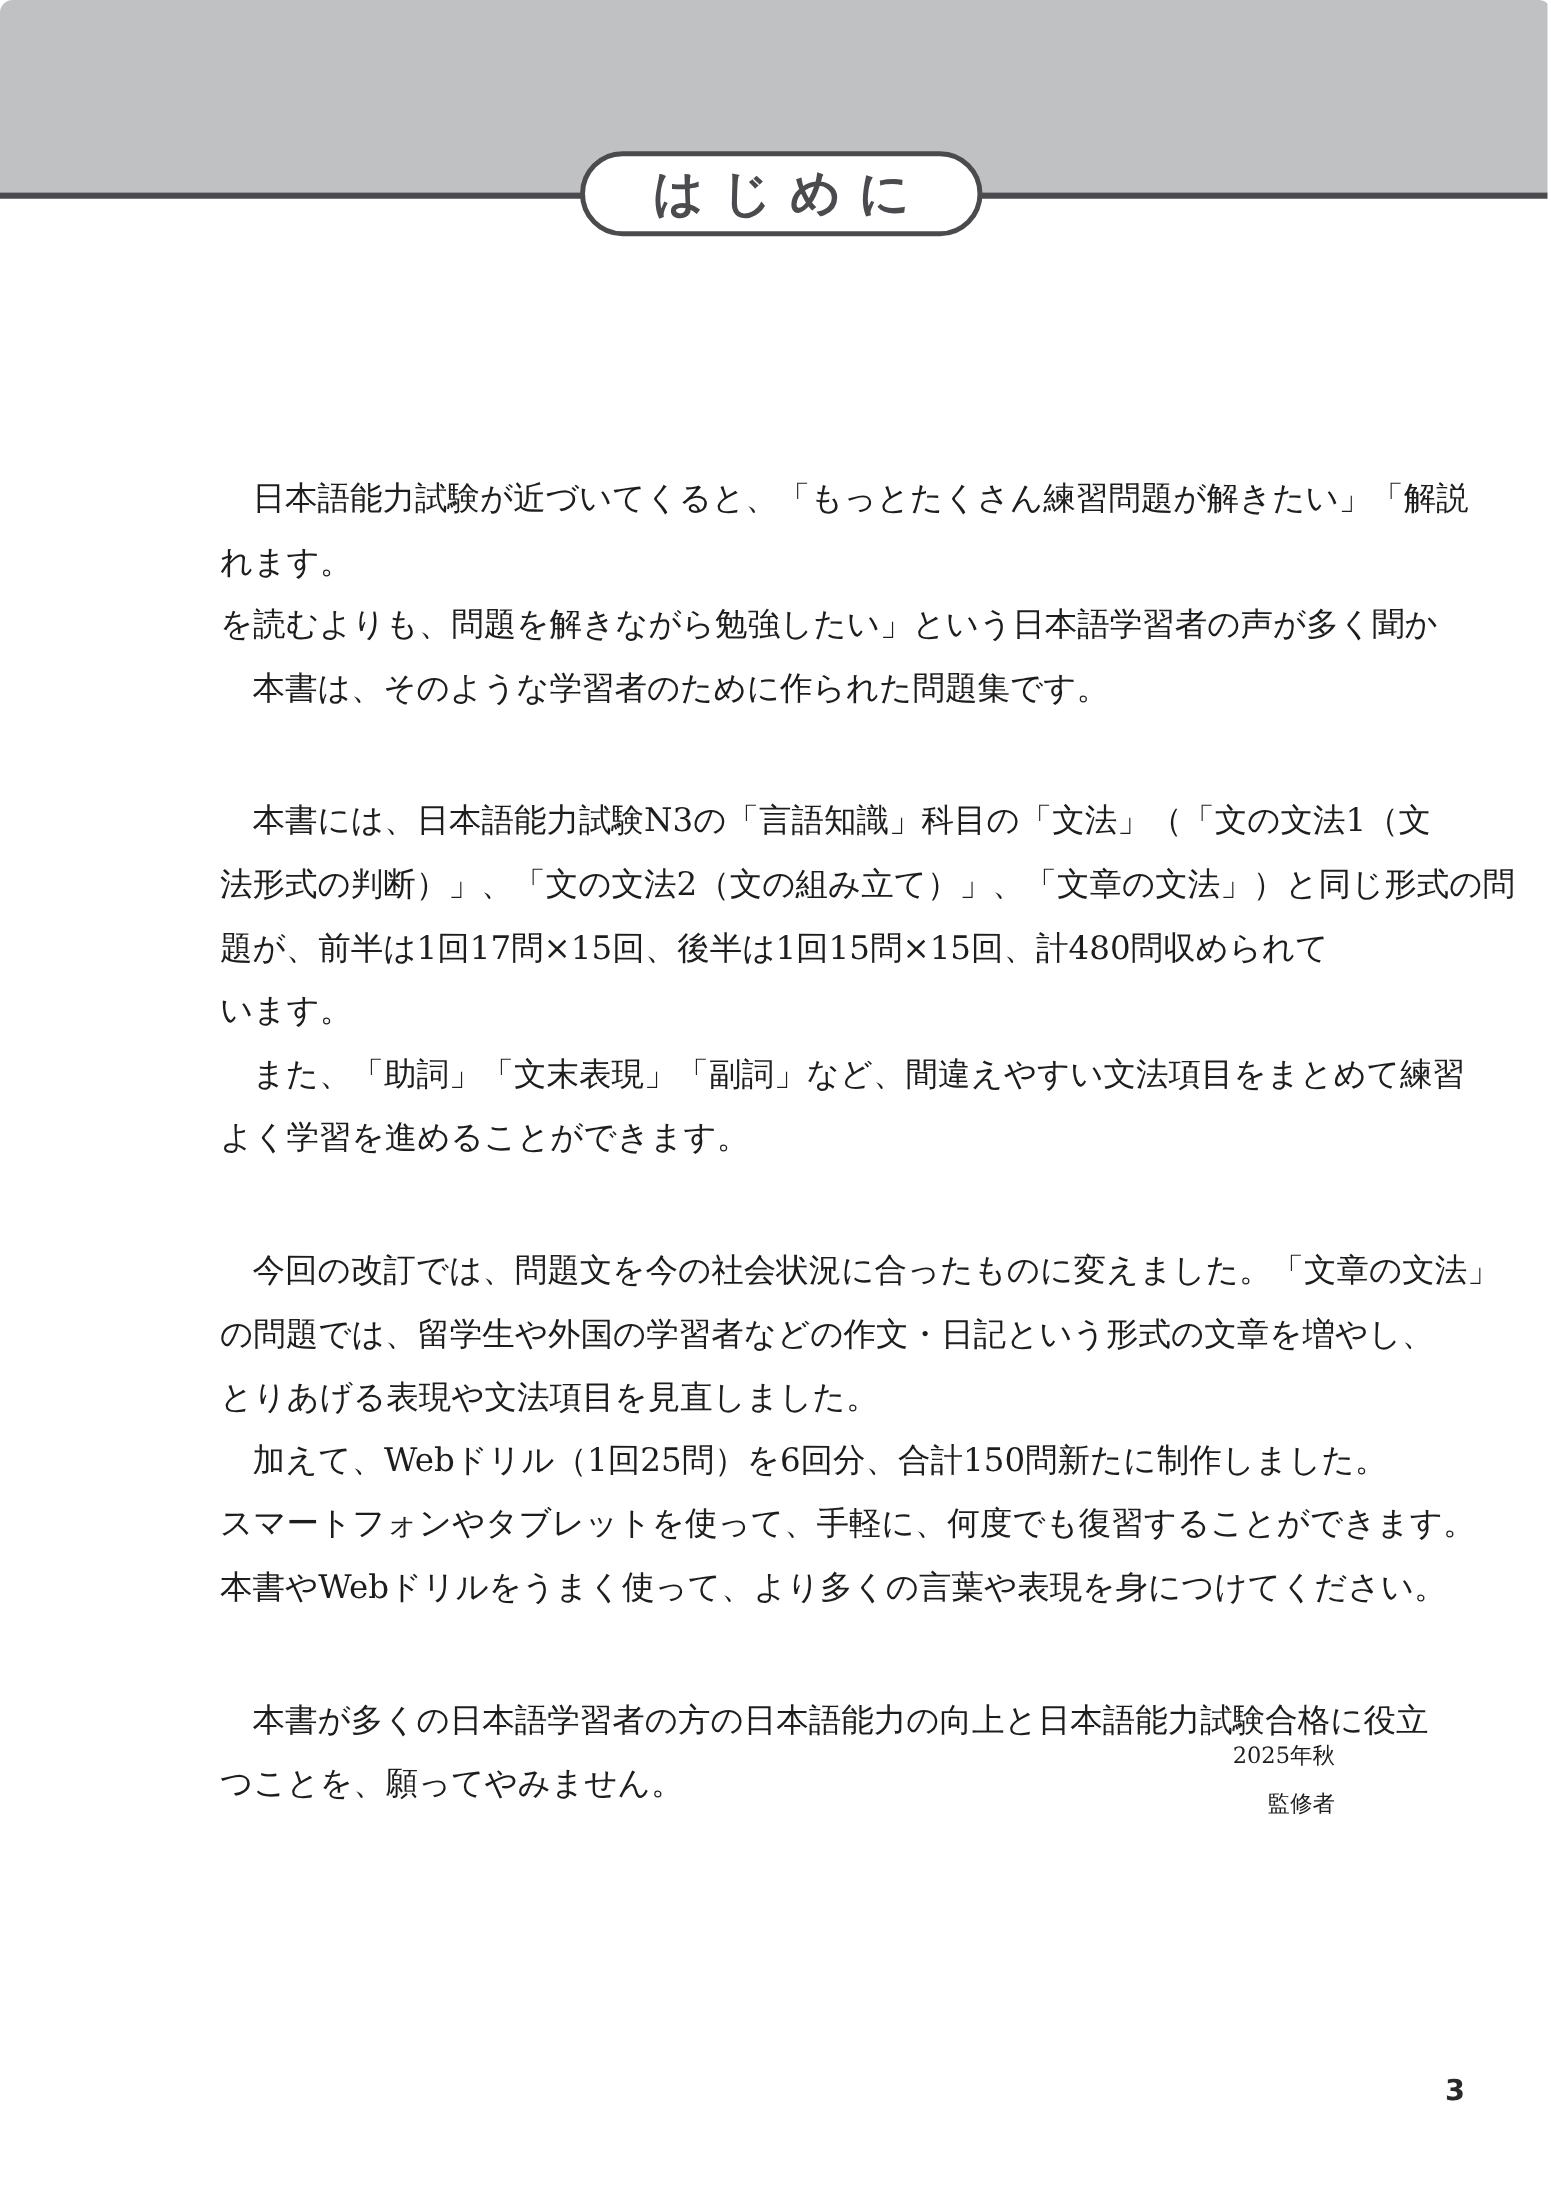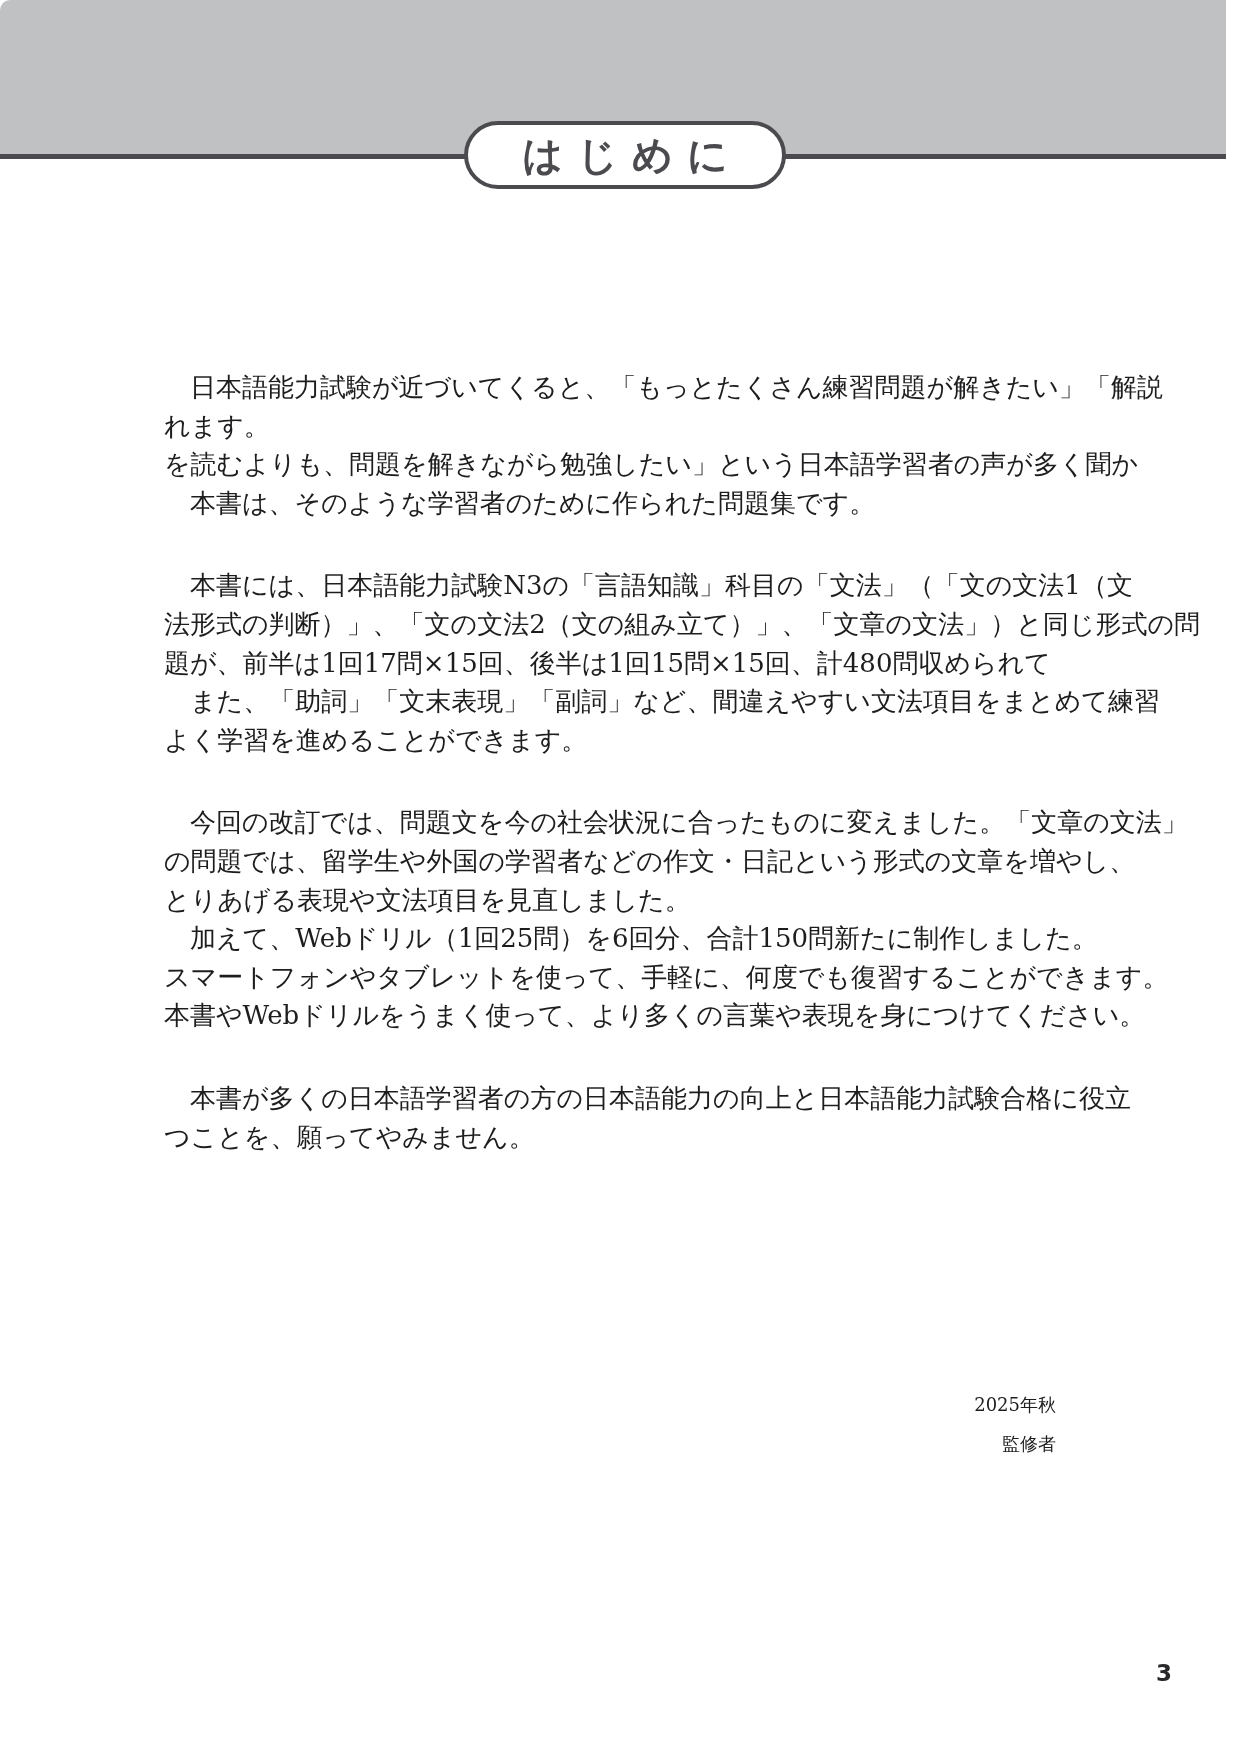--- a/index.html
+++ b/index.html
@@ -7,20 +7,21 @@
     padding: 0;
     background: #ffffff;
   }
   .page {
     position: relative;
     width: 1226px;
     height: 1755px;
     background: #ffffff;
     overflow: hidden;
     font-family: "DejaVu Serif", "Liberation Serif", serif;
+    padding-left: 12px;
   }
   
   .band {
     position: absolute;
     top: 0; left: 0;
     width: 1241px;
     height: 154px;
     background: #bfc1c3;
     border-radius: 10px 10px 0 0;
   }
@@ -61,21 +62,21 @@
   .content {
     position: absolute;
     top: 368px;
     left: 164px;
     width: 916px;
     font-size: 26px;
     line-height: 38.6px;
     color: #1d1d1f;
   }
   .content p.line {
-    margin: 0;
+    margin: 12px;
     padding: 0;
     white-space: nowrap;
   }
   .gap { height: 44px; }
   
   .signature {
     position: absolute;
     top: 1386px;
     right: 170px;
     text-align: right;
@@ -108,20 +109,21 @@
 
   <div class="content">
     <p class="line">　日本語能力試験が近づいてくると、「もっとたくさん練習問題が解きたい」「解説</p>
     <p class="line">れます。</p>
     <p class="line">を読むよりも、問題を解きながら勉強したい」という日本語学習者の声が多く聞か</p>
     <p class="line">　本書は、そのような学習者のために作られた問題集です。</p>
     <div class="gap"></div>
     <p class="line">　本書には、日本語能力試験N3の「言語知識」科目の「文法」（「文の文法1（文</p>
     <p class="line">法形式の判断）」、「文の文法2（文の組み立て）」、「文章の文法」）と同じ形式の問</p>
     <p class="line">題が、前半は1回17問×15回、後半は1回15問×15回、計480問収められて</p>
+    <p class="line">います。</p>
     <p class="line">　また、「助詞」「文末表現」「副詞」など、間違えやすい文法項目をまとめて練習</p>
     <p class="line">よく学習を進めることができます。</p>
     <div class="gap"></div>
     <p class="line">　今回の改訂では、問題文を今の社会状況に合ったものに変えました。「文章の文法」</p>
     <p class="line">の問題では、留学生や外国の学習者などの作文・日記という形式の文章を増やし、</p>
     <p class="line">とりあげる表現や文法項目を見直しました。</p>
     <p class="line">　加えて、Webドリル（1回25問）を6回分、合計150問新たに制作しました。</p>
     <p class="line">スマートフォンやタブレットを使って、手軽に、何度でも復習することができます。</p>
     <p class="line">本書やWebドリルをうまく使って、より多くの言葉や表現を身につけてください。</p>
     <div class="gap"></div>

